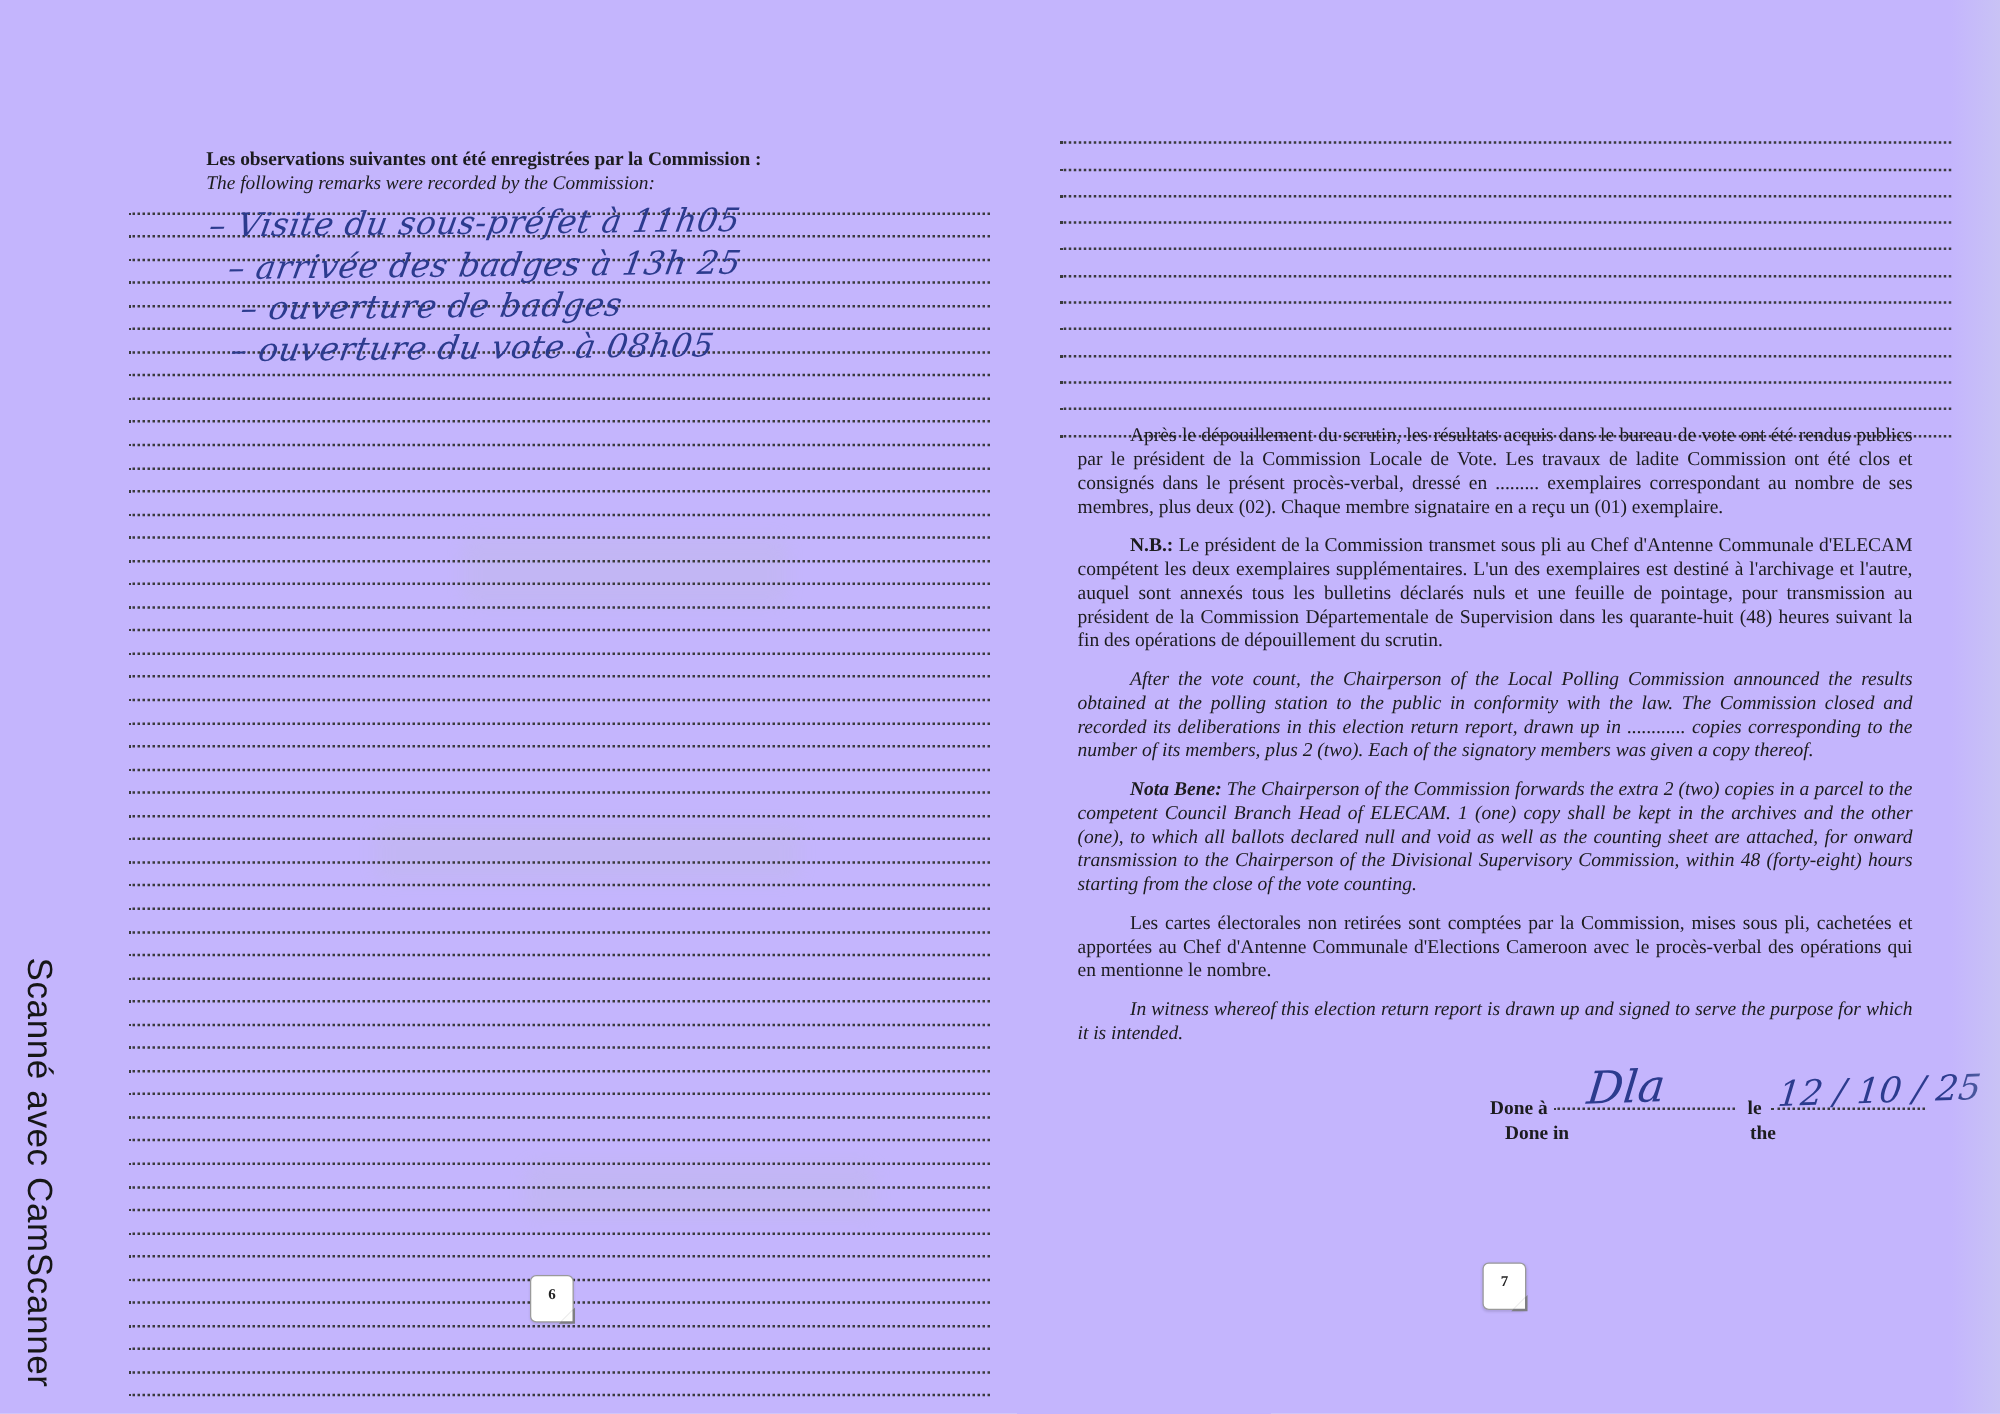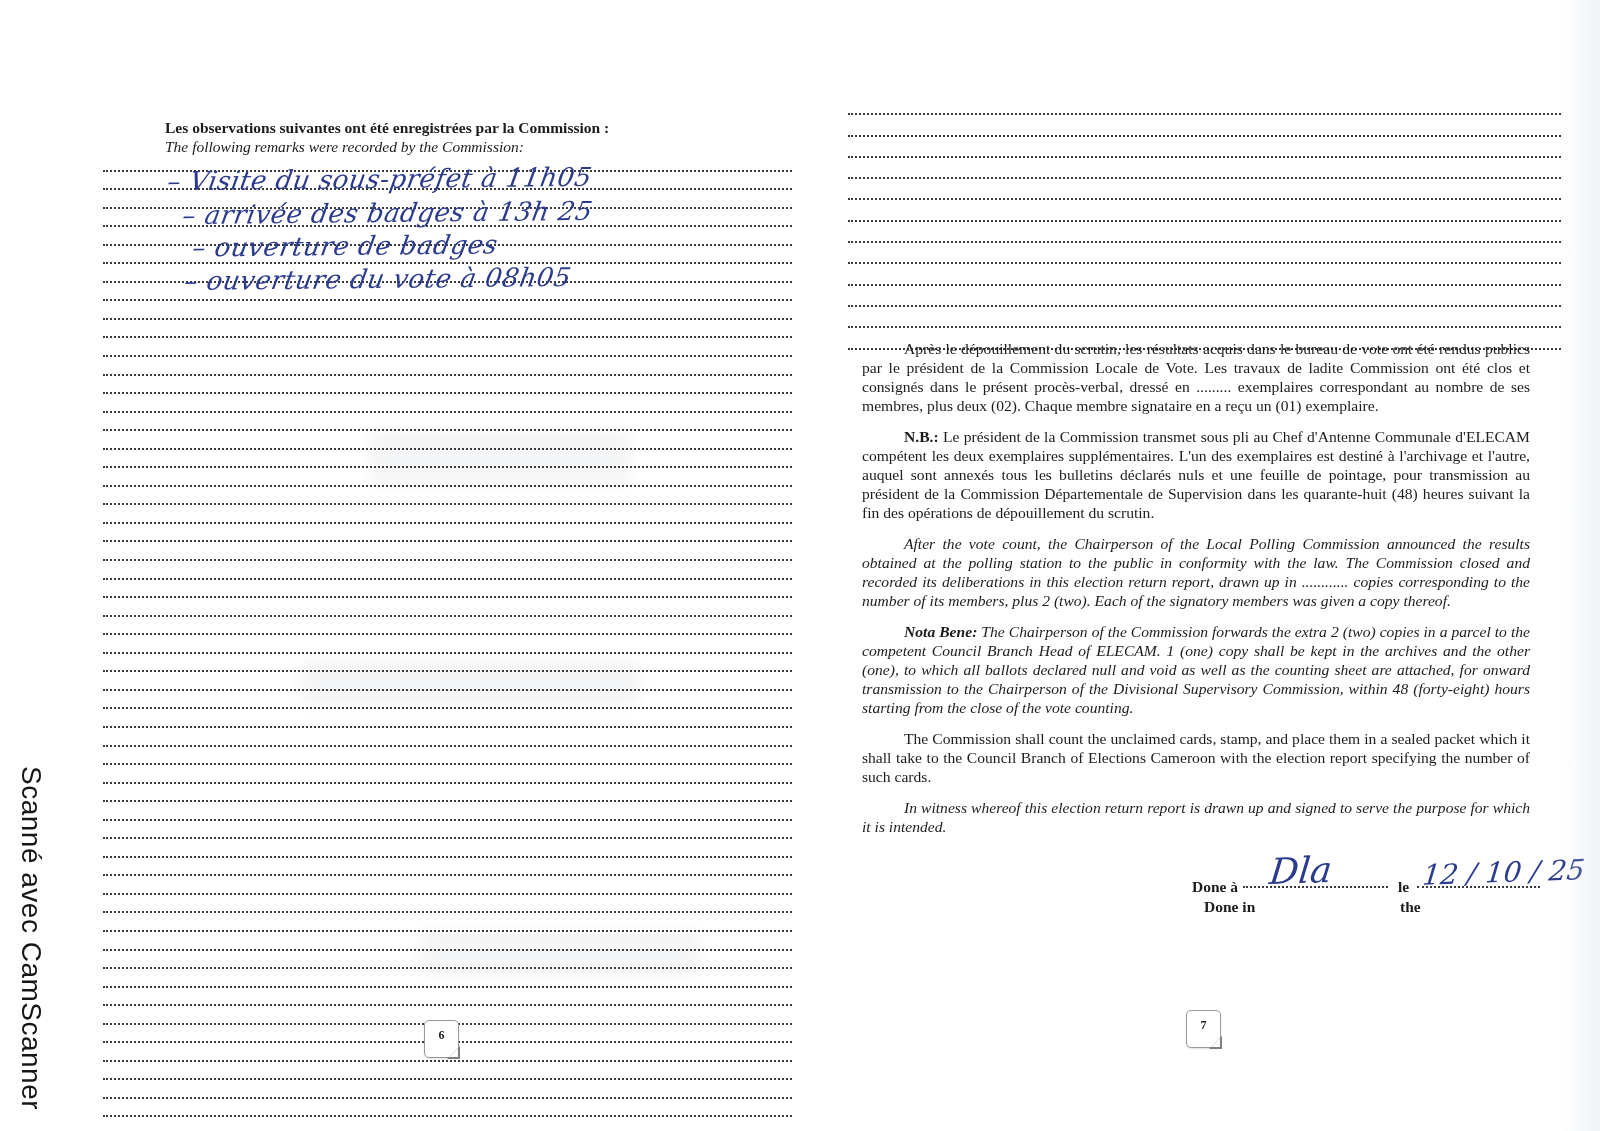--- a/index.html
+++ b/index.html
@@ -1,19 +1,19 @@
 <!DOCTYPE html>
 <html><head>
 <meta charset="utf-8">
 <style>
   html,body{margin:0;padding:0;}
   body{background:#e9eaec;}
   .canvas{
     position:relative; width:1600px; height:1131px;
-    background:#ffffff; overflow:hidden;
+    background:#c4b5fd; overflow:hidden;
     font-family:"Liberation Serif", serif; color:#1c1c1e;
   }
   
   .canvas::after{
     content:""; position:absolute; right:0; top:0; width:40px; height:100%;
     background:linear-gradient(to right, rgba(210,220,230,0), rgba(210,220,230,.35));
     pointer-events:none;
   }
   
   .dotline{ border-bottom:2px dotted #3a3a3c; }
@@ -152,21 +152,21 @@
       <div class="dotline" style="height: 19.3px;"></div>
       <div class="dotline" style="height: 19.3px;"></div>
       <div class="dotline" style="height: 19.3px;"></div>
     </div>
 
   <div class="rp-text">
       <p class="">Après le dépouillement du scrutin, les résultats acquis dans le bureau de vote ont été rendus publics par le président de la Commission Locale de Vote. Les travaux de ladite Commission ont été clos et consignés dans le présent procès-verbal, dressé en ......... exemplaires correspondant au nombre de ses membres, plus deux (02). Chaque membre signataire en a reçu un (01) exemplaire.</p>
       <p class=""><b>N.B.:</b> Le président de la Commission transmet sous pli au Chef d'Antenne Communale d'ELECAM compétent les deux exemplaires supplémentaires. L'un des exemplaires est destiné à l'archivage et l'autre, auquel sont annexés tous les bulletins déclarés nuls et une feuille de pointage, pour transmission au président de la Commission Départementale de Supervision dans les quarante-huit (48) heures suivant la fin des opérations de dépouillement du scrutin.</p>
       <p class="it ">After the vote count, the Chairperson of the Local Polling Commission announced the results obtained at the polling station to the public in conformity with the law. The Commission closed and recorded its deliberations in this election return report, drawn up in ............ copies corresponding to the number of its members, plus 2 (two). Each of the signatory members was given a copy thereof.</p>
       <p class="it "><b>Nota Bene:</b> The Chairperson of the Commission forwards the extra 2 (two) copies in a parcel to the competent Council Branch Head of ELECAM. 1 (one) copy shall be kept in the archives and the other (one), to which all ballots declared null and void as well as the counting sheet are attached, for onward transmission to the Chairperson of the Divisional Supervisory Commission, within 48 (forty-eight) hours starting from the close of the vote counting.</p>
-      <p class="">The Commission shall count the unclaimed cards, stamp, and place them in a sealed packet which it shall take to the Council Branch of Elections Cameroon with the election report specifying the number of such cards.</p>
+      <p class="">Les cartes électorales non retirées sont comptées par la Commission, mises sous pli, cachetées et apportées au Chef d'Antenne Communale d'Elections Cameroon avec le procès-verbal des opérations qui en mentionne le nombre.</p>
       <p class="it ">In witness whereof this election return report is drawn up and signed to serve the purpose for which it is intended.</p>
     </div>
 
   <div class="sig">
     <span class="lbl" style="left:7px; top:6px;">Done à</span>
     <span class="leader" style="left:58px; top:0; width:145px;"></span>
     <span class="lbl" style="left:213px; top:6px;">le</span>
     <span class="leader" style="left:232px; top:0; width:123px;"></span>
     <span class="lbl it" style="left:19px; top:26px;">Done in</span>
     <span class="lbl it" style="left:215px; top:26px;">the</span>

